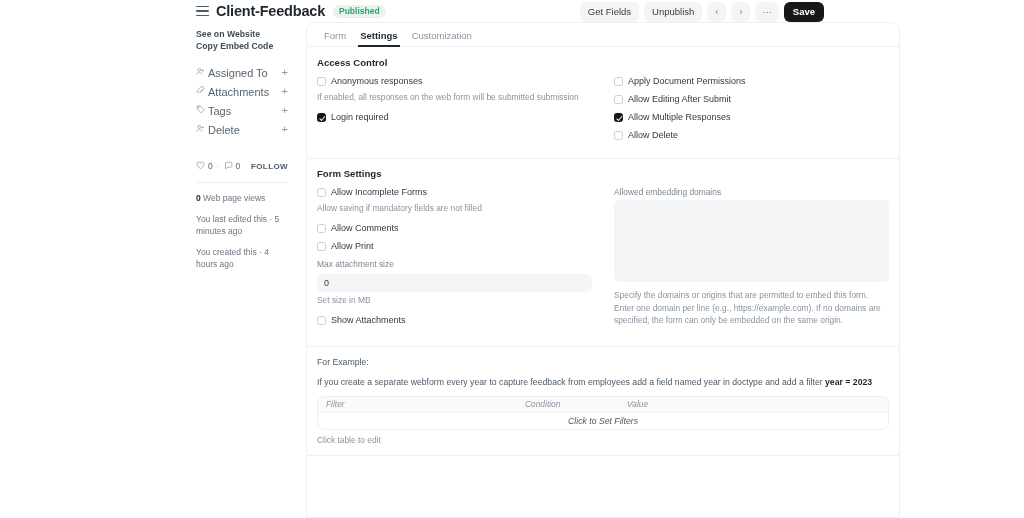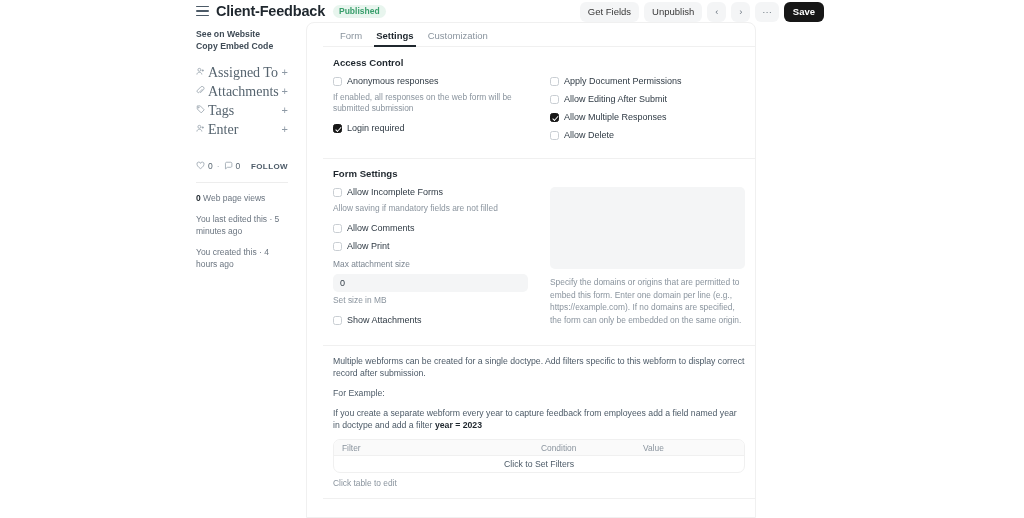--- a/index.html
+++ b/index.html
@@ -50,42 +50,41 @@
   .sidebar {
     position: absolute; left: 196px; top: 28px; width: 92px;
     font-size: 9px; color: #4c5a67;
   }
   .side-link { font-size: 8.7px; font-weight: bold; color: #3f4b56; line-height: 12px; cursor: pointer; }
   .side-section { margin-top: 11px; }
   .side-row {
     display: flex; align-items: center; height: 19px; cursor: pointer;
   }
   .side-row .si { width: 12px; font-size: 8.5px; color: #8d99a5; flex: 0 0 12px; }
-  .side-row .sl { flex: 1 1 auto; font-size: 14px; color: #56646f; font-family: Liberation Serif, serif; }
+  .side-row .sl { flex: 1 1 auto; font-size: 11px; color: #56646f; }
   .side-row .plus { font-size: 11px; color: #8d99a5; line-height: 1; }
   .side-sep { height: 1px; background: #ededed; margin: 9px 0 0; }
   .social-row {
     display: flex; align-items: center; margin-top: 20px; height: 14px; font-size: 8.5px; color: #56646f;
   }
   .social-row .sg { margin-right: 3px; color: #8d99a5; font-size: 9px; }
   .social-row .dot { margin: 0 4px; color: #a9b2ba; }
   .follow {
     margin-left: auto; font-size: 8px; font-weight: bold;
     letter-spacing: 0.4px; color: #4c5a67; cursor: pointer;
   }
   .meta-line { font-size: 8.5px; color: #6b7580; line-height: 12px; margin-top: 9px; }
   .meta-line b { color: #1f272e; font-weight: bold; }
 
   
   .card {
-    position: absolute; left: 306px; top: 22px; width: 450px; height: 496px;
+    position: absolute; left: 306px; top: 22px; width: 594px; height: 496px;
     background: #ffffff; border: 1px solid #f0f0f0;
     border-top-left-radius: 8px; border-top-right-radius: 8px;
     overflow: hidden;
-    padding-left: 16px;
   }
   .tabbar {
     display: flex; align-items: flex-end; height: 24px;
     border-bottom: 1px solid #f0f0f0; padding: 0 10px;
   }
   .tab {
     font-size: 9.5px; color: #8a949e; padding: 0 7px 6px; cursor: pointer;
     position: relative; line-height: 1;
   }
   .tab.active { color: #1f272e; font-weight: bold; }
@@ -128,21 +127,21 @@
     font-family: "Liberation Sans", sans-serif;
   }
   .sub-note { font-size: 8.4px; color: #8a949e; margin: 3px 0 9px; line-height: 11px; }
   .sub-note.tall { line-height: 12.5px; }
 
   .divider { height: 1px; background: #f0f0f0; margin: 10px -10px 9px; }
 
   .para { font-size: 8.7px; color: #4c5a67; line-height: 12px; margin-bottom: 8px; }
   .para b { font-weight: bold; color: #1f272e; }
 
-  .ftable { width: 100%; border: 1px solid #f0f0f0; border-radius: 7px; overflow: hidden; }
+  .ftable { width: 100%; border: 1px solid #f0f0f0; border-radius: 7px; overflow: hidden; font-style: italic; }
   .ftable .thead { display: flex; background: #fafafa; height: 15px; align-items: center; }
   .ftable .thead div { font-size: 8.4px; color: #8a949e; padding: 0 8px; }
   .ftable .c1 { flex: 0 0 199px; }
   .ftable .c2 { flex: 0 0 102px; }
   .ftable .c3 { flex: 1 1 auto; }
   .ftable .trow {
     height: 17px; display: flex; align-items: center; justify-content: center;
     border-top: 1px solid #f0f0f0; font-size: 8.7px; color: #4c5a67; cursor: pointer;
   }
   .edit-note { font-size: 8.4px; color: #8a949e; margin-top: 5px; }
@@ -207,21 +206,21 @@
         <span class="plus">+</span>
       </div>
       <div class="side-row">
         <span class="si">
           <svg width="9" height="9" viewBox="0 0 16 16" fill="none" stroke="#8d99a5" stroke-width="1.3">
               <circle cx="6" cy="5" r="2.6"></circle>
               <path d="M1.6 13.4c0-2.4 2-4 4.4-4s4.4 1.6 4.4 4"></path>
               <path d="M12 4.2v4M10 6.2h4"></path>
             </svg>
         </span>
-        <span class="sl">Enter</span>
+        <span class="sl">Delete</span>
         <span class="plus">+</span>
       </div>
     </div>
 
     <div class="social-row">
       <span class="sg">
         <svg width="9" height="9" viewBox="0 0 16 16" fill="none" stroke="#8d99a5" stroke-width="1.3">
             <path d="M8 13.5S1.8 9.9 1.8 5.9A3.1 3.1 0 018 4.3a3.1 3.1 0 016.2 1.6c0 4-6.2 7.6-6.2 7.6z"></path>
           </svg>
       </span>
@@ -309,28 +308,28 @@
           </div>
           <div class="fld-label">Max attachment size</div>
           <input class="input-box" value="0" style="">
           <div class="sub-note">Set size in MB</div>
           <div class="chk-row">
             <span class="chk"></span>
             <span class="chk-label">Show Attachments</span>
           </div>
         </div>
         <div class="col">
+          <div class="fld-label">Allowed embedding domains</div>
           <textarea class="textarea-box" placeholder="" style=""></textarea>
           <div class="sub-note tall">Specify the domains or origins that are permitted to embed this form. Enter one domain per line (e.g., https://example.com). If no domains are specified, the form can only be embedded on the same origin.</div>
         </div>
       </div>
 
       <div class="divider"></div>
 
-      <div class="para">Multiple webforms can be created for a single doctype. Add filters specific to this webform to display correct record after submission.</div>
       <div class="para">For Example:</div>
       <div class="para">
         <span>If you create a separate webform every year to capture feedback from employees add a field named year in doctype and add a filter </span><b>year = 2023</b>
       </div>
 
       <div class="ftable">
         <div class="thead">
           <div class="c1">Filter</div>
           <div class="c2">Condition</div>
           <div class="c3">Value</div>

